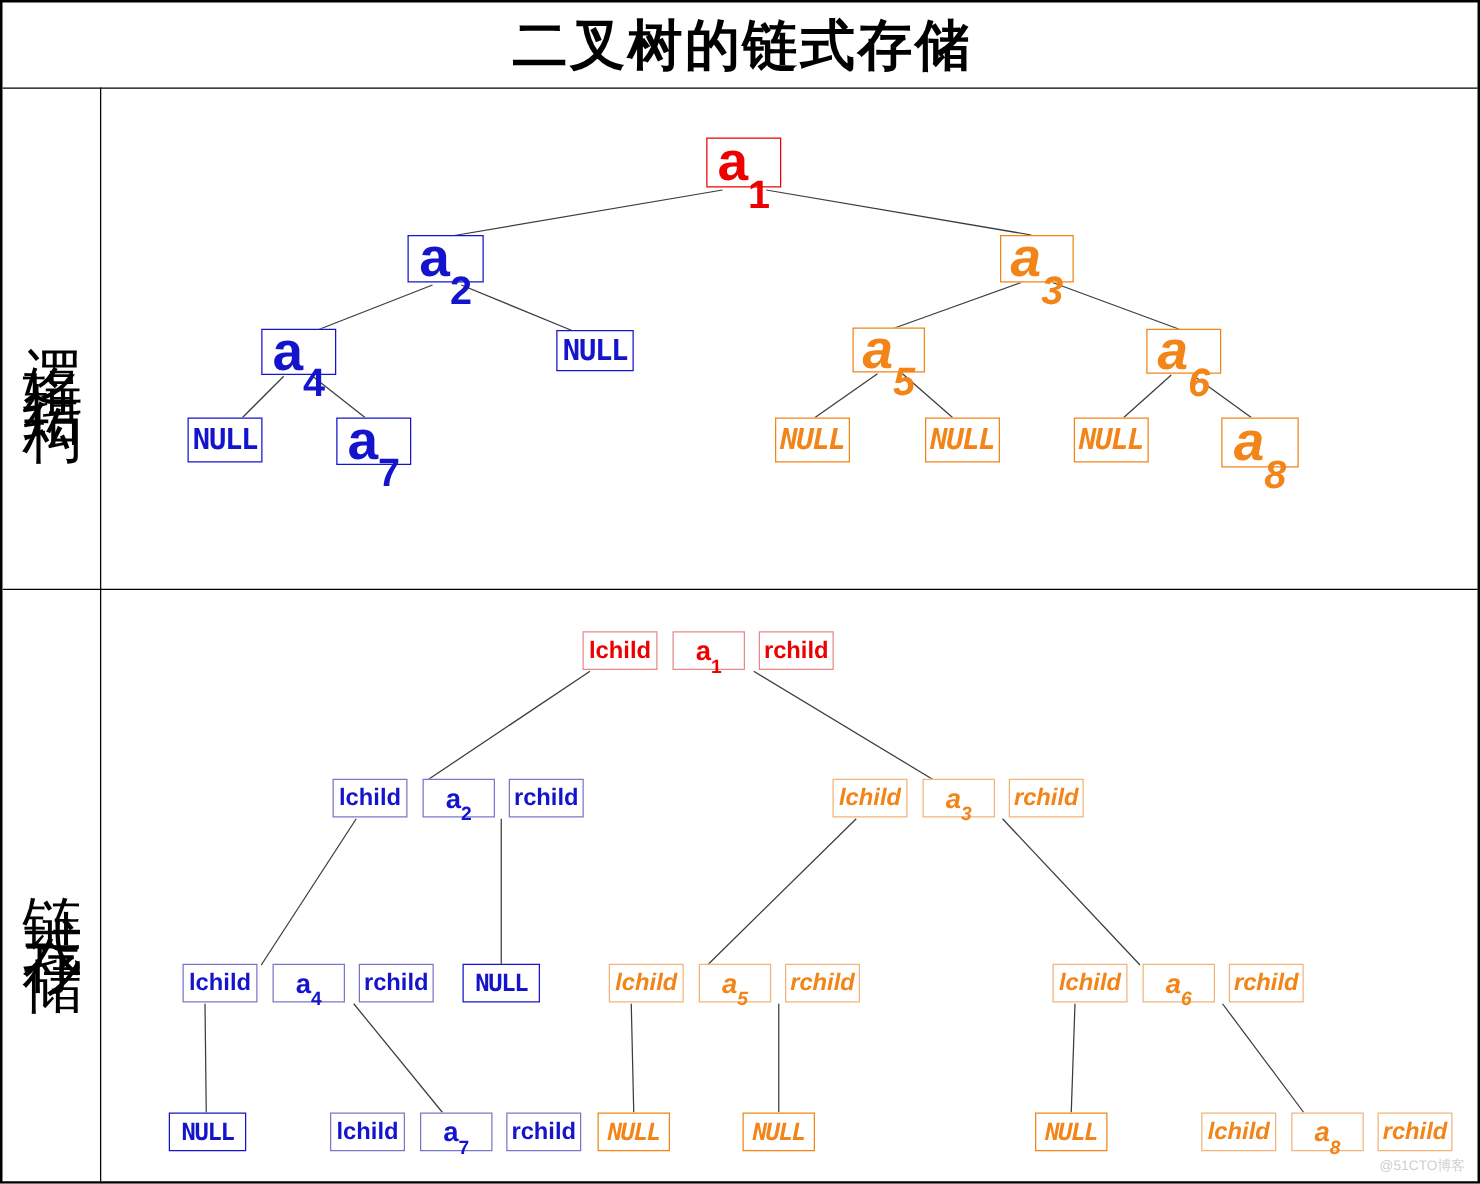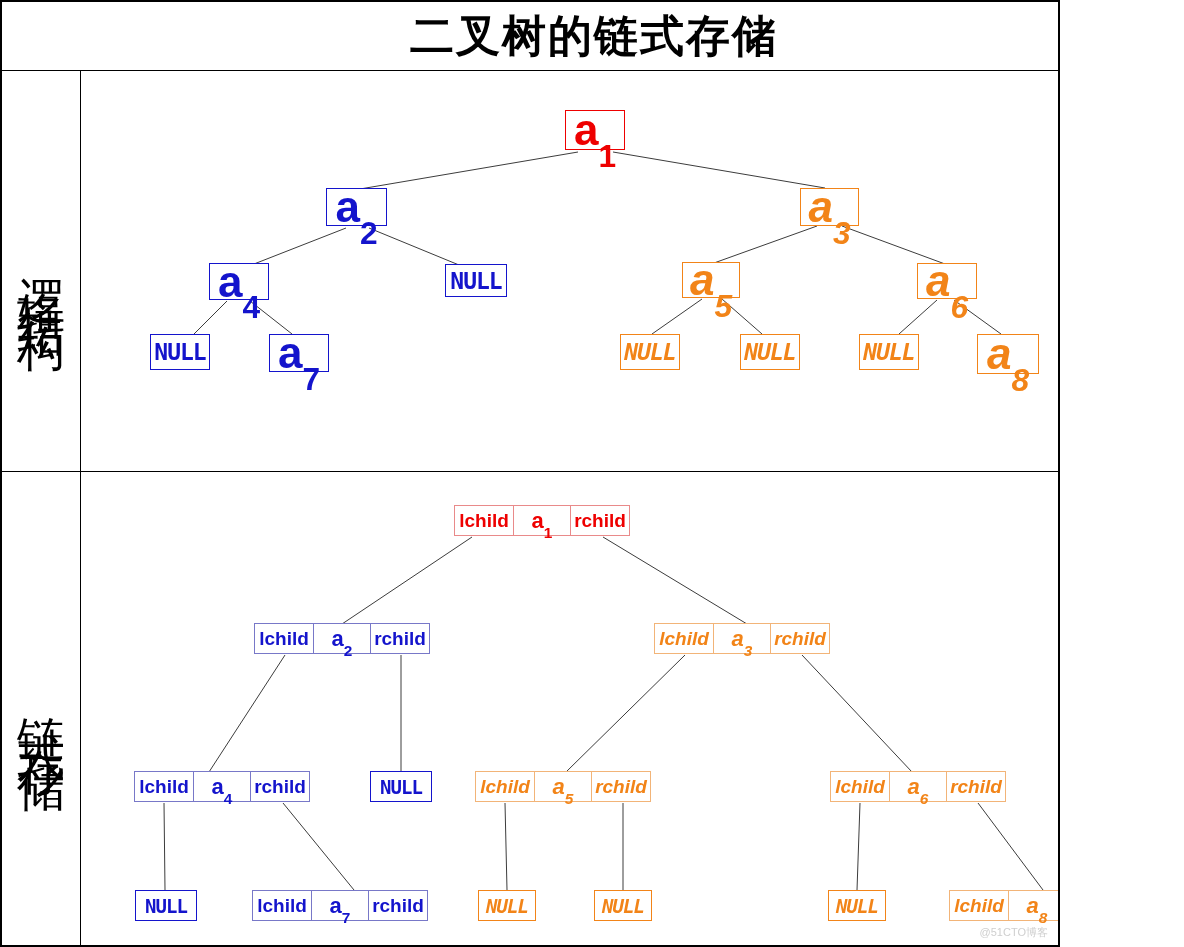--- a/index.html
+++ b/index.html
@@ -1,16 +1,16 @@
 <!DOCTYPE html>
 <html style="--red: #ee0000; --blue: #1414cc; --orange: #f28418; --line: #3c3c3c;"><head>
 <meta charset="utf-8">
 <style>
   html,body{margin:0;padding:0;background:#ffffff;}
-  .stage{position:relative;width:1060px;height:947px;box-sizing:border-box;
+  .stage{position:relative;width:1184px;height:947px;box-sizing:border-box;
          border:2px solid #000;background:#fff;overflow:hidden;
          font-family:"Liberation Sans",sans-serif;}
   .edges{position:absolute;left:0;top:0;width:1184px;height:947px;pointer-events:none;}
 
   .titlebar{position:absolute;left:0;top:0;width:1184px;height:68px;
             border-bottom:1px solid #000;display:flex;align-items:center;justify-content:center;}
   .title{font-family:"Liberation Serif","DejaVu Serif",serif;font-weight:bold;
          font-size:44px;color:#000;letter-spacing:2px;margin:0;}
 
   .vline{position:absolute;width:0;border-left:1px solid #000;}
@@ -32,21 +32,21 @@
   .box{position:absolute;box-sizing:border-box;border:1px solid;background:#fff;
        display:flex;align-items:center;justify-content:center;overflow:visible;}
   .atext{font-weight:bold;font-size:44px;line-height:1;white-space:nowrap;}
   .atext sub{font-size:0.72em;position:relative;top:0.38em;line-height:0;}
   .nulltext{font-family:"DejaVu Sans Mono","Liberation Mono",monospace;
             font-weight:bold;font-size:23px;letter-spacing:-1px;white-space:nowrap;}
 
   
   .chain{position:absolute;display:flex;height:31px;font-weight:bold;}
   .chain .cell{box-sizing:border-box;border:1px solid;border-color:inherit;background:#fff;
-               display:flex;align-items:center;justify-content:center;height:31px;}
+               display:flex;align-items:center;justify-content:center;height:31px;margin-left:12px;}
   .chain.red .cell{border-color:#e98a8a;}
   .chain.blue .cell{border-color:#7878c8;}
   .chain.orange .cell{border-color:#f2b478;}
   .side-cell{width:60px;font-size:19px;}
   .mid-cell{width:58px;margin-left:-1px;margin-right:-1px;}
   .ctext{font-weight:bold;font-size:22px;line-height:1;}
   .ctext sub{font-size:0.7em;position:relative;top:0.32em;line-height:0;}
   .chain-null{position:absolute;box-sizing:border-box;height:31px;border:1px solid;background:#fff;
               display:flex;align-items:center;justify-content:center;
               font-family:"DejaVu Sans Mono","Liberation Mono",monospace;

